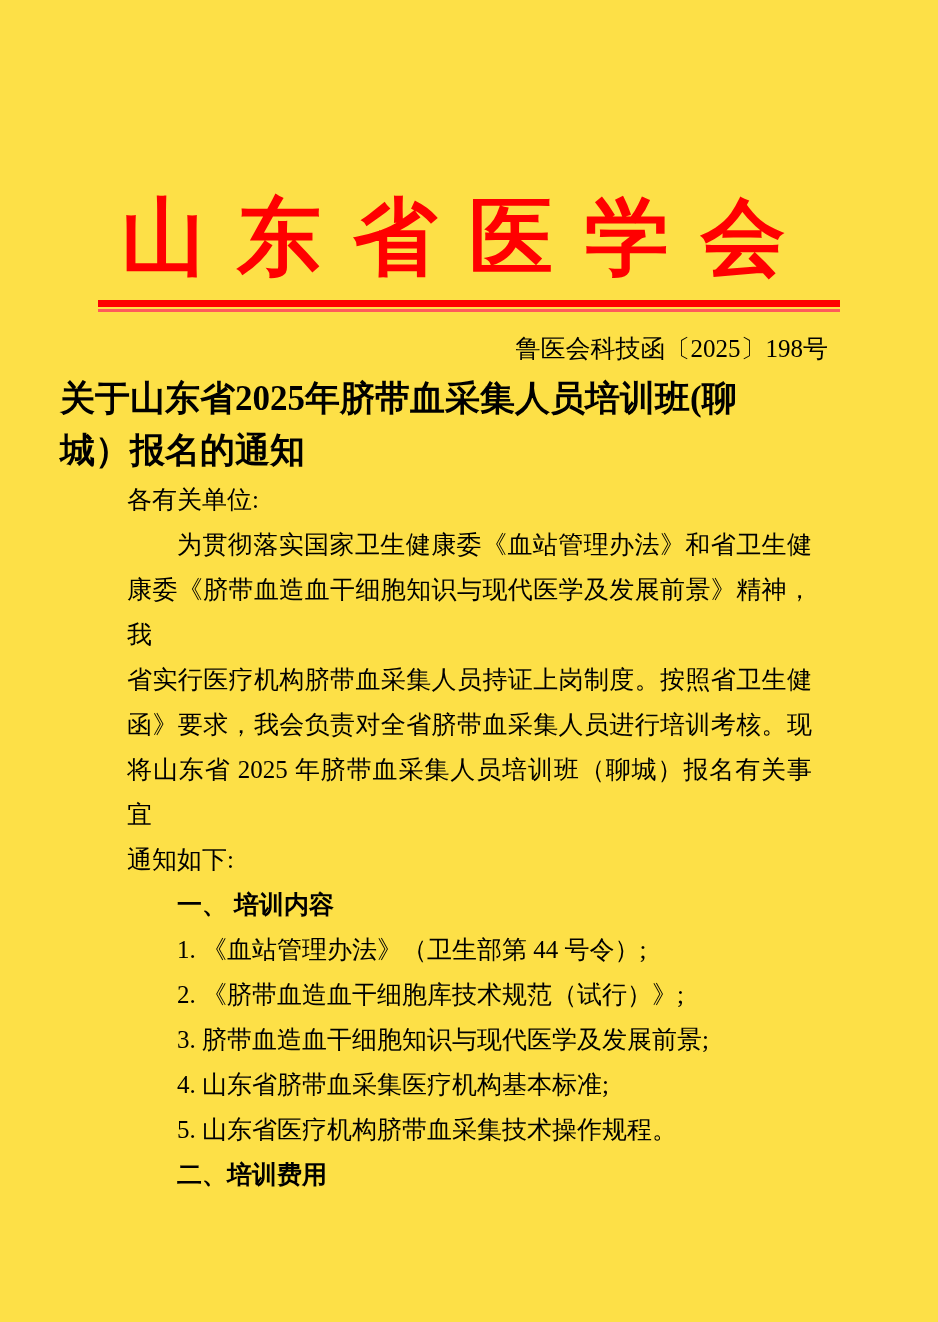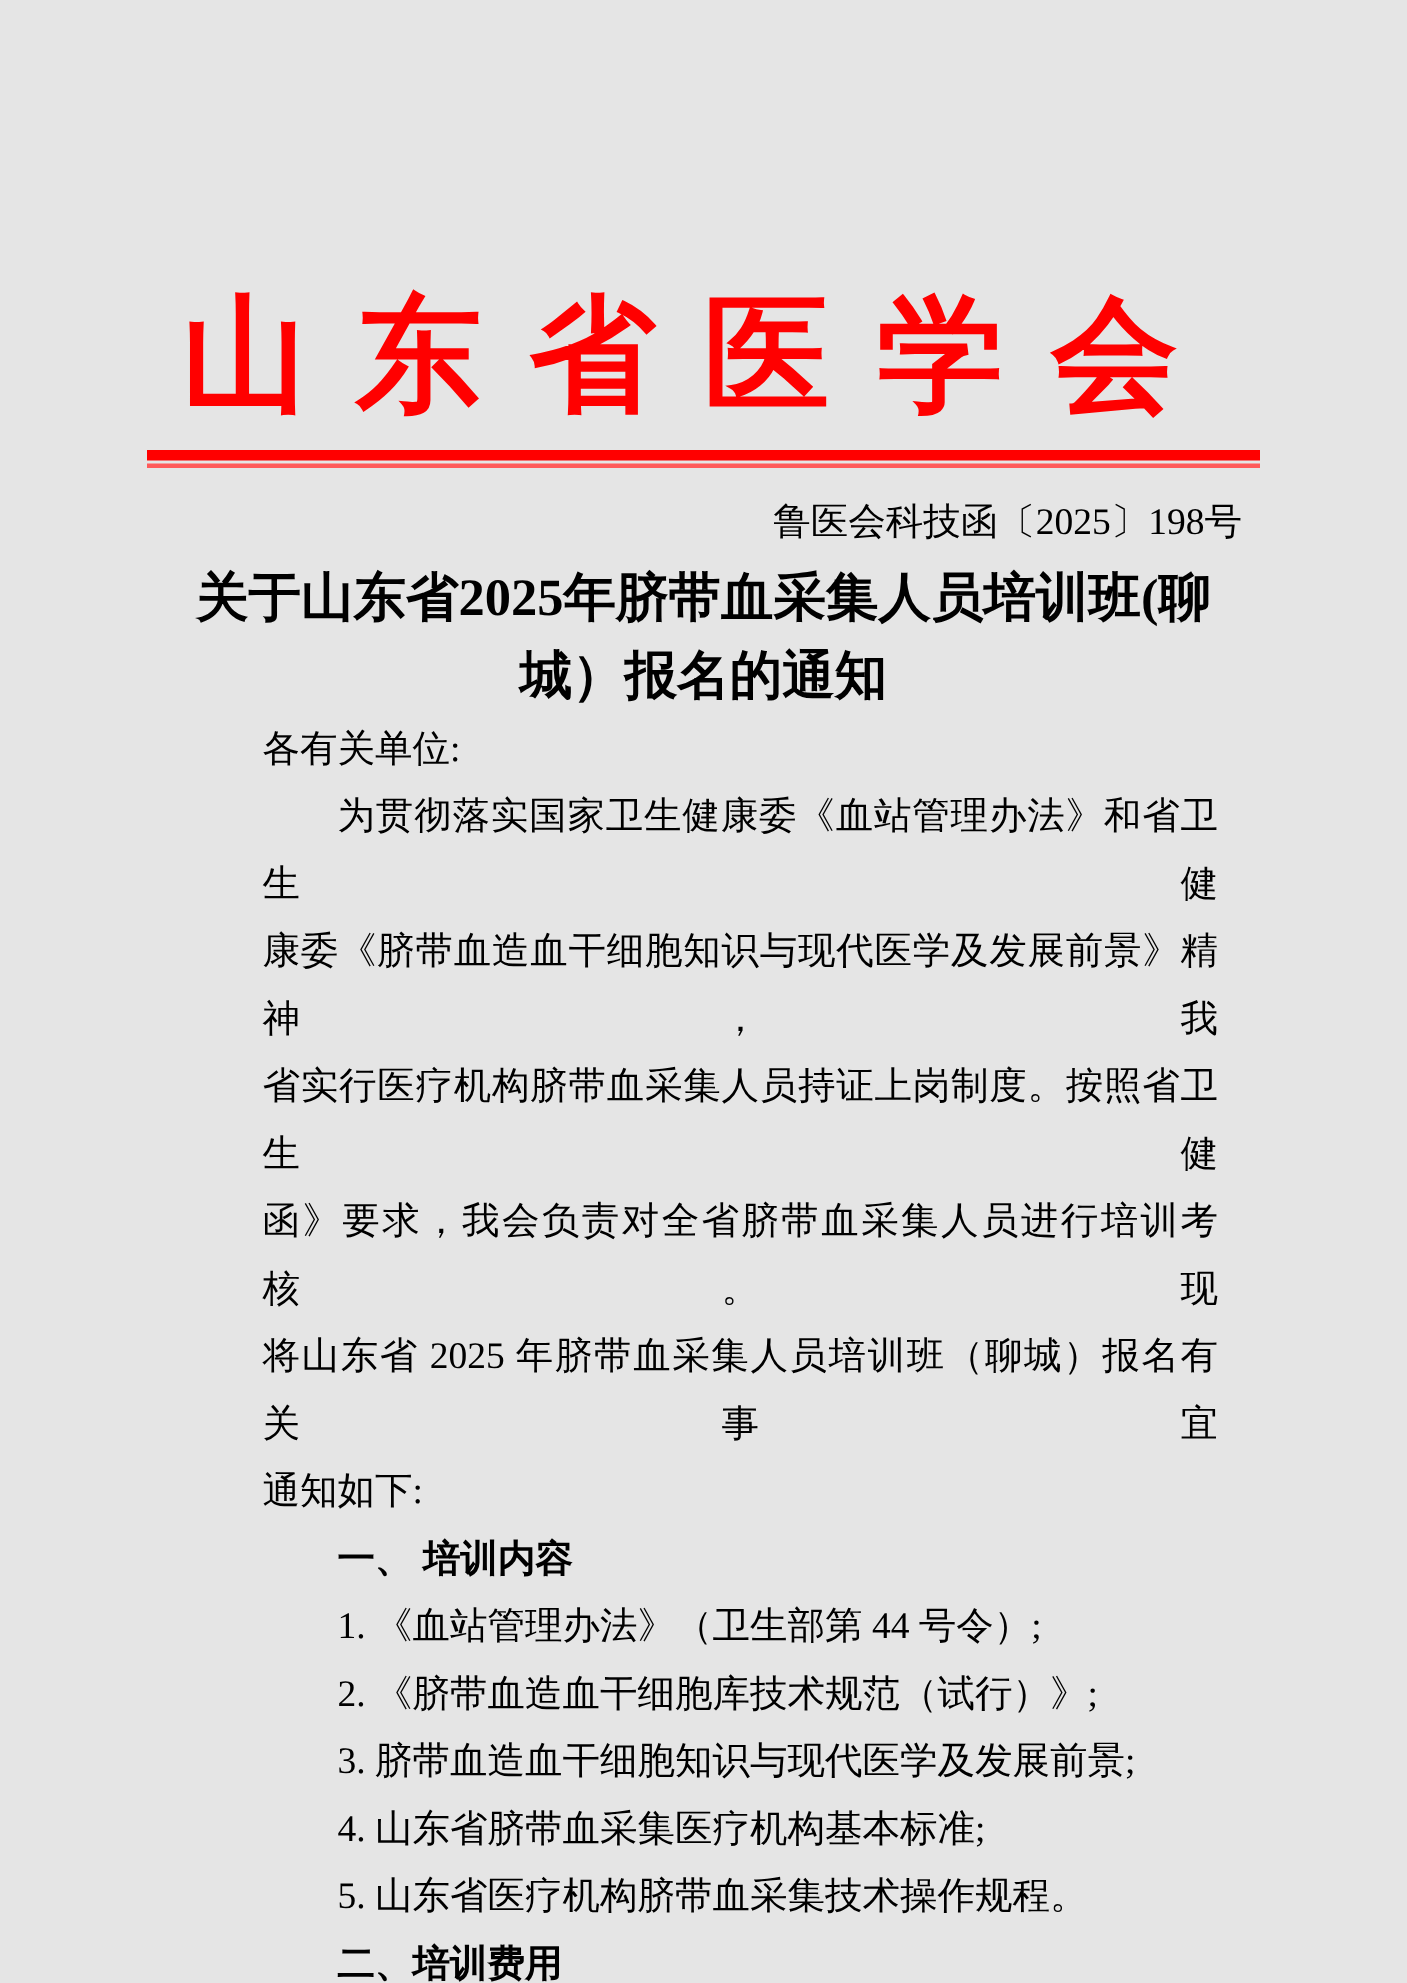--- a/index.html
+++ b/index.html
@@ -5,21 +5,21 @@
   html, body {
     margin: 0;
     padding: 0;
     background: #ffffff;
   }
   .page {
     position: relative;
     width: 938px;
     height: 1322px;
     margin: 0 auto;
-    background: #e5e5e5;
+    background: #fde047;
     box-sizing: border-box;
     padding-top: 192px;
     overflow: hidden;
     font-family: "Liberation Serif", "DejaVu Serif", serif;
     color: #000000;
   }
   
   .masthead {
     text-align: center;
     line-height: 92px;
@@ -48,35 +48,33 @@
   .docnum {
     margin: 20px 110px 0 0;
     text-align: right;
     font-size: 25px;
     line-height: 34px;
     font-family: Liberation Serif, serif;
   }
   
   .title {
     margin: 7px 60px 0 60px;
-    text-align: center;
     font-size: 35px;
     font-weight: bold;
     line-height: 52px;
     font-family: "Liberation Serif", "DejaVu Serif", serif;
   }
   
   .body {
     margin: 0 126px 0 127px;
     font-size: 25px;
     line-height: 45px;
   }
   .line {
     white-space: normal;
-    margin-left: 48px;
   }
   .just {
     text-align: justify;
     text-align-last: justify;
   }
   .indent {
     text-indent: 2em;
   }
   .section-header {
     padding-left: 2em;

